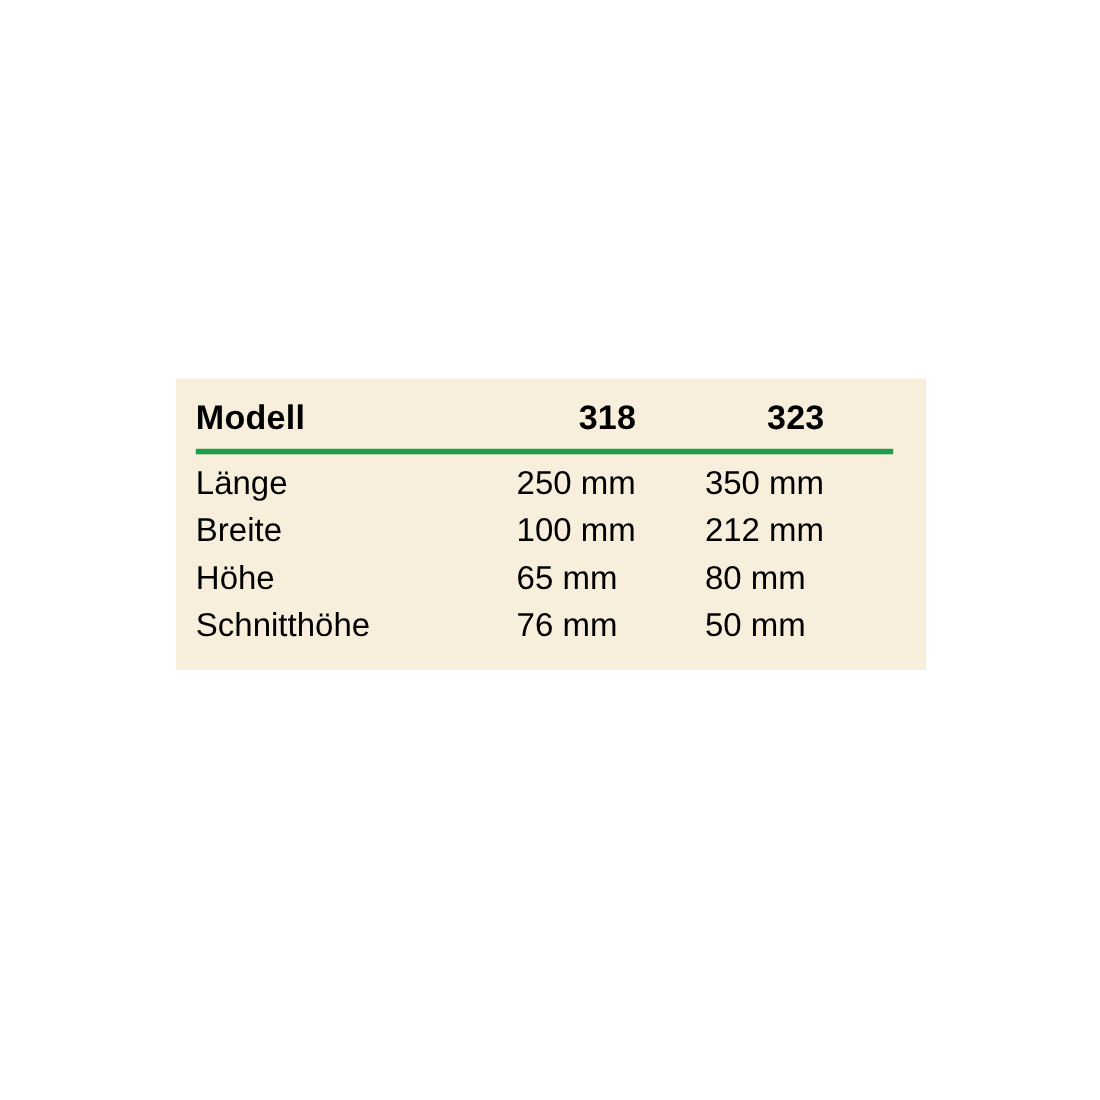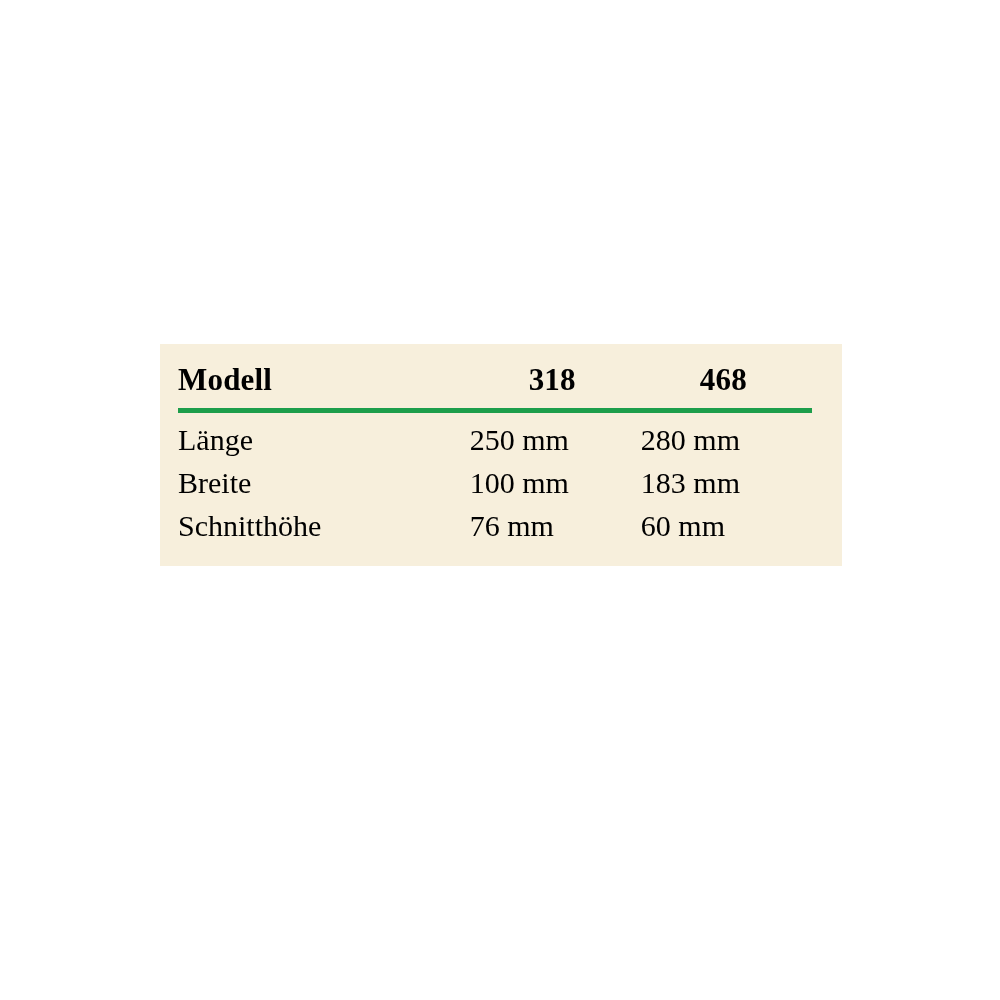--- a/index.html
+++ b/index.html
@@ -21,21 +21,20 @@
     background: #ffffff;
   }
   #spec-table {
     position: absolute;
     left: 160px;
     top: 344px;
     width: 682px;
     background: #f7efdc;
     box-sizing: border-box;
     padding: 14px 30px 18px 18px;
-    font-family: Liberation Serif, serif;
   }
   table.spec {
     width: 100%;
     border-collapse: collapse;
     table-layout: fixed;
   }
   table.spec col.c-label { width: 46%; }
   table.spec col.c-v1 { width: 27%; }
   table.spec col.c-v2 { width: 27%; }
 
@@ -86,41 +85,46 @@
     <table class="spec">
       <colgroup>
         <col class="c-label">
         <col class="c-v1">
         <col class="c-v2">
       </colgroup>
       <thead>
         <tr>
           <th class="label-head">Modell</th>
           <th class="val-head">318</th>
-          <th class="val-head">468</th>
+          <th class="val-head">323</th>
         </tr>
         <tr class="rule-row">
           <td colspan="3">
             <div class="green-rule" style="background: rgb(29, 158, 75);"></div>
           </td>
         </tr>
       </thead>
       <tbody>
         <tr>
           <td class="label">Länge</td>
           <td class="val">250 mm</td>
-          <td class="val">280 mm</td>
+          <td class="val">350 mm</td>
         </tr>
         <tr>
           <td class="label">Breite</td>
           <td class="val">100 mm</td>
-          <td class="val">183 mm</td>
+          <td class="val">212 mm</td>
+        </tr>
+        <tr>
+          <td class="label">Höhe</td>
+          <td class="val">65 mm</td>
+          <td class="val">80 mm</td>
         </tr>
         <tr>
           <td class="label">Schnitthöhe</td>
           <td class="val">76 mm</td>
-          <td class="val">60 mm</td>
+          <td class="val">50 mm</td>
         </tr>
       </tbody>
     </table>
   </div>
 
 </div>
 
 </body></html>

